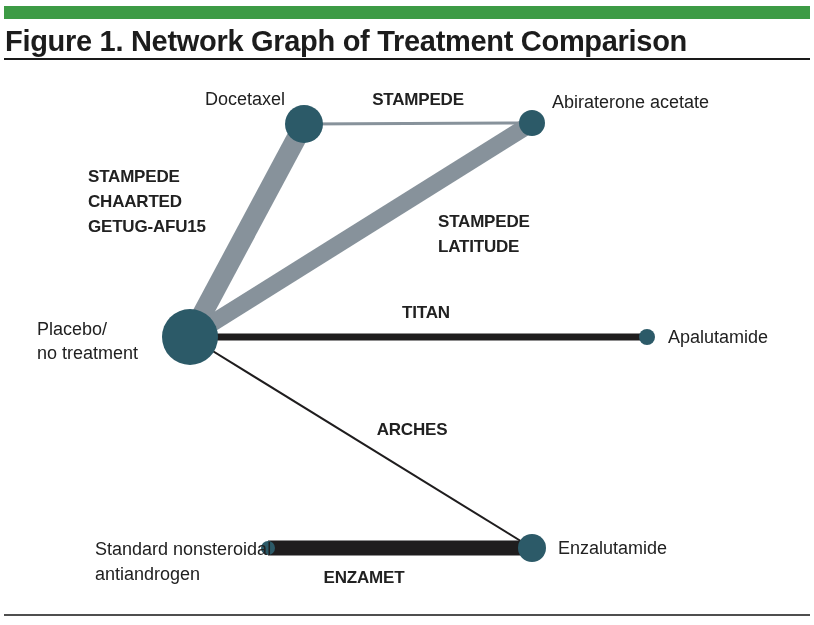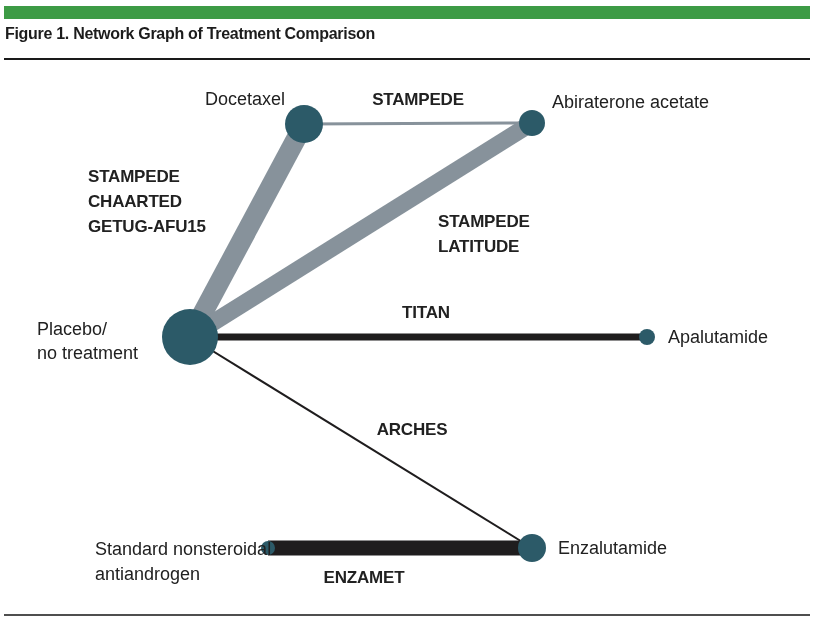--- a/index.html
+++ b/index.html
@@ -1,21 +1,21 @@
 <!DOCTYPE html>
 <html><head>
 <meta charset="utf-8">
 <style>
   html,body{margin:0;padding:0;background:#ffffff;}
   body{width:814px;height:625px;position:relative;overflow:hidden;
        font-family:"Liberation Sans",sans-serif;color:#212121;}
   .figure{position:absolute;inset:0;}
   .accent-bar{position:absolute;left:4px;right:4px;top:6px;height:13px;background:#3d9b45;}
   .figure-title{position:absolute;left:5px;top:25px;margin:0;
-                font-size:16px;font-weight:700;color:#1c1c1c;letter-spacing:-0.3px;}
+                font-size:29px;font-weight:700;color:#1c1c1c;letter-spacing:-0.3px;}
   .title-rule{position:absolute;left:4px;right:4px;top:58px;height:2px;background:#1a1a1a;}
   .bottom-rule{position:absolute;left:4px;right:4px;top:614px;height:2px;background:#4f4f4f;}
   svg#graph{position:absolute;left:0;top:0;}
   .node-label{font-family:"Liberation Sans",sans-serif;font-size:18px;font-weight:400;fill:#212121;}
   .trial-label{font-family:"Liberation Sans",sans-serif;font-size:17px;font-weight:700;fill:#212121;letter-spacing:-0.2px;}
 </style>
 </head>
 <body>
 
 <div class="figure">

